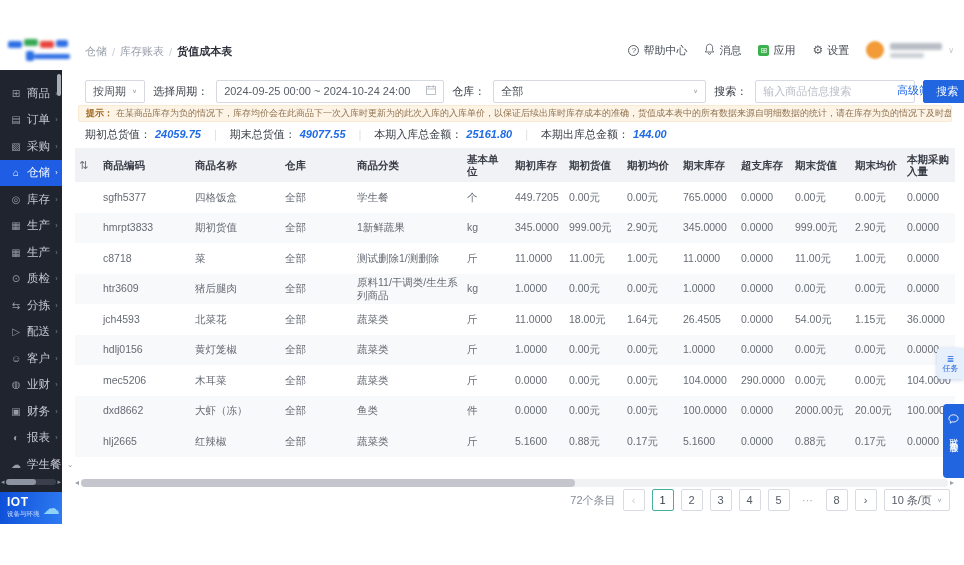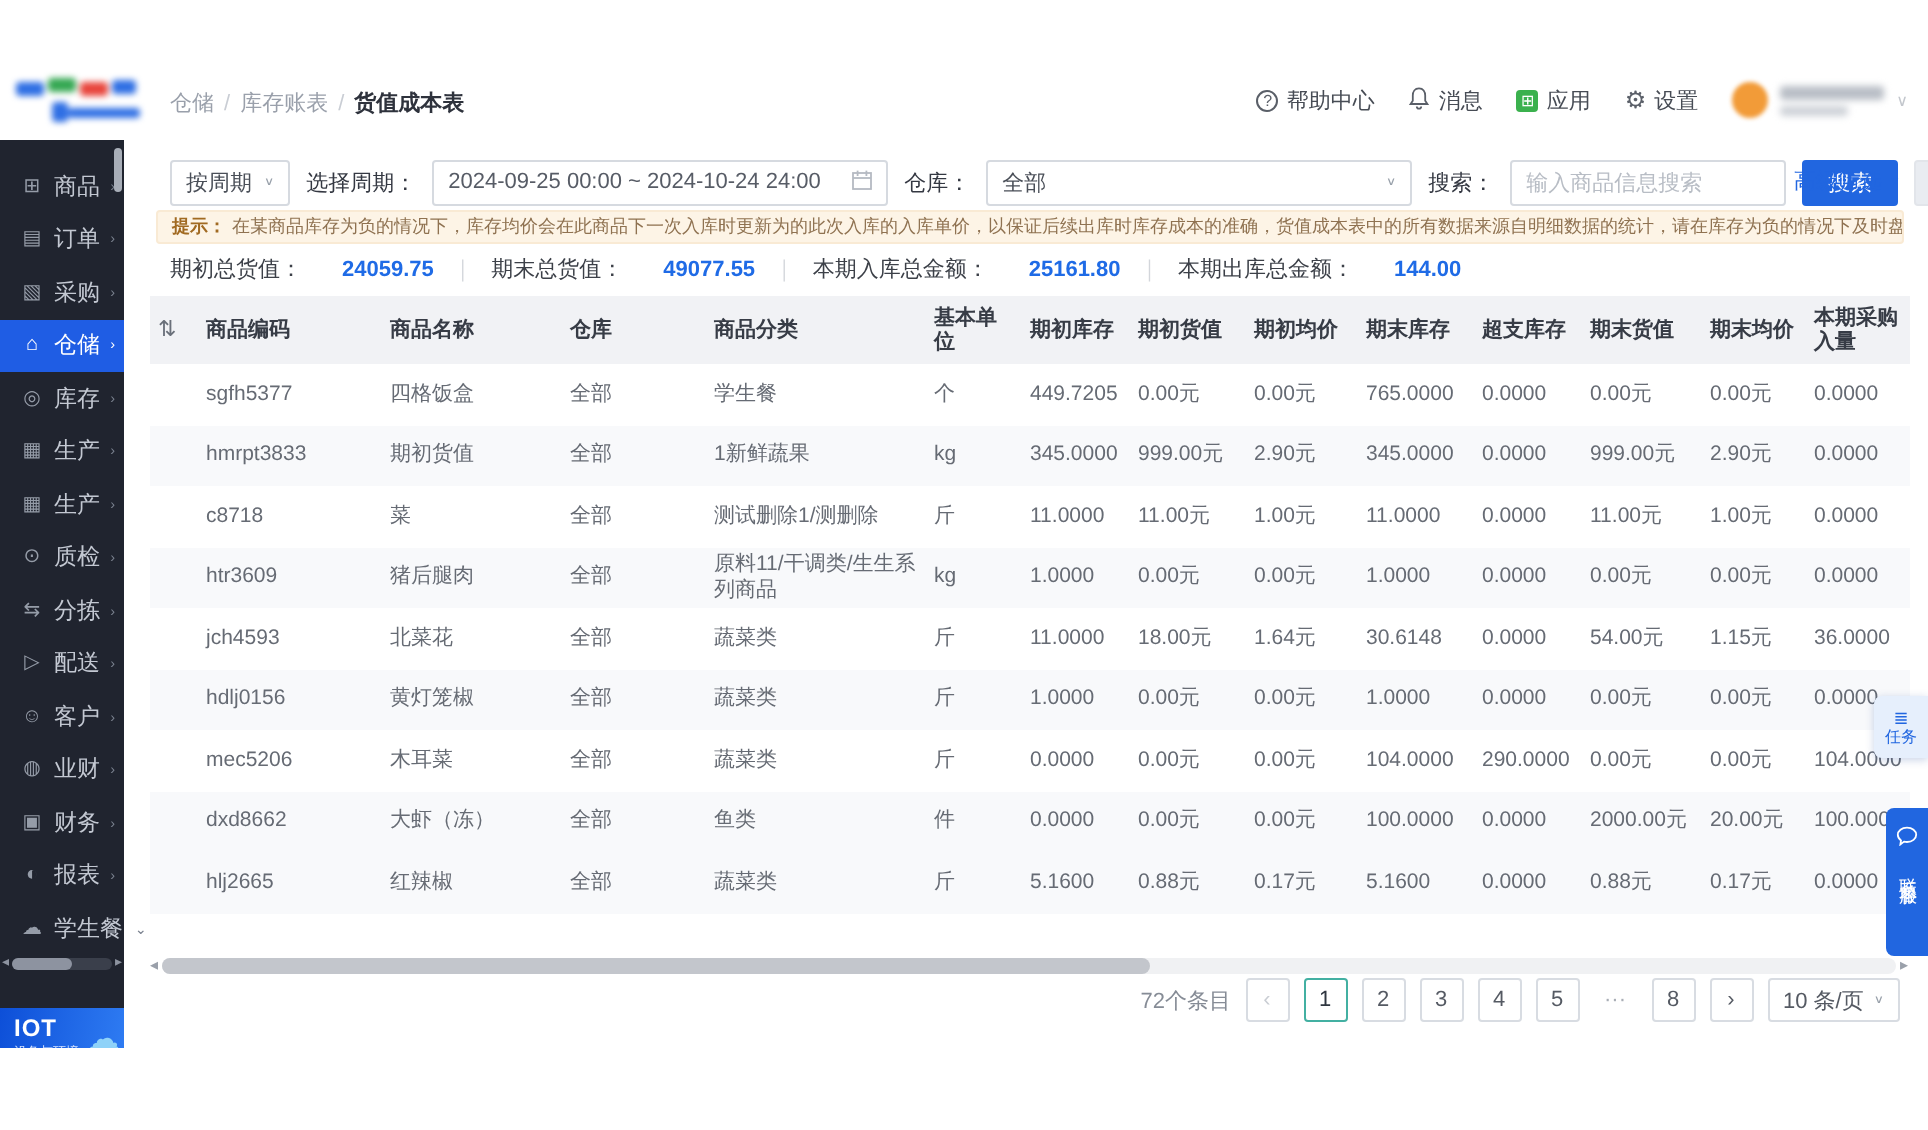--- a/index.html
+++ b/index.html
@@ -38,42 +38,42 @@
   .side-item { height:26.5px; display:flex; align-items:center; padding:0 4px 0 10px; gap:5px; color:#c3c8d2; font-size:11.5px; cursor:pointer; white-space:nowrap; }
   .side-item .mi { width:12px; font-size:10px; color:#959ca8; text-align:center; flex:none; }
   .side-item .chev { margin-left:auto; font-size:8px; color:#79808e; transform:scale(.9); }
   .side-item.active { background:#1f5de4; color:#fff; }
   .side-item.active .mi, .side-item.active .chev { color:#fff; }
   .side-vthumb { position:absolute; right:1px; top:4px; width:4px; height:22px; background:#a8aeb8; border-radius:2px; }
   .side-hscroll { position:absolute; left:1px; right:1px; bottom:38px; height:8px; display:flex; align-items:center; gap:1px; }
   .side-hscroll .ar { color:#8d93a0; font-size:7px; line-height:8px; flex:none; }
   .side-hscroll .track { flex:1; height:6px; background:#3a3f4b; border-radius:3px; position:relative; }
   .side-hscroll .thumb { position:absolute; left:0; top:0; width:60%; height:6px; background:#8d93a0; border-radius:3px; }
-  .iot { position:absolute; left:0; bottom:0; width:62px; height:20px; background:linear-gradient(100deg,#0d4fd8,#2e7bf2); color:#fff; padding:4px 0 0 7px; overflow:hidden; }
+  .iot { position:absolute; left:0; bottom:0; width:62px; height:32px; background:linear-gradient(100deg,#0d4fd8,#2e7bf2); color:#fff; padding:4px 0 0 7px; overflow:hidden; }
   .iot-title { font-size:12px; font-weight:bold; letter-spacing:.5px; line-height:12px; }
   .iot-sub { font-size:6.5px; color:#cfe0ff; margin-top:2px; }
   .iot-cloud { position:absolute; right:2px; top:6px; font-size:17px; color:#8fd2f8; }
 
   
   .filters { position:absolute; left:85px; top:79px; height:24px; display:flex; align-items:center; gap:8px; font-size:11px; color:#343842; white-space:nowrap; }
   .ctrl { height:23px; border:1px solid #d6dae0; border-radius:2px; background:#fff; display:flex; align-items:center; padding:0 7px; gap:6px; color:#4a4f58; }
   .caret { font-size:7px; color:#98a0aa; transform:scaleY(.8); }
   .date-ctrl { width:228px; justify-content:space-between; color:#575c66; }
   .wh-ctrl { width:213px; justify-content:space-between; }
-  .search-input { width:138px; color:#b8bdc5; }
+  .search-input { width:160px; color:#b8bdc5; }
   .btn { height:23px; border-radius:2px; padding:0 12px; font-size:11px; display:flex; align-items:center; cursor:pointer; }
   .btn-primary { background:#2166e0; color:#fff; border:1px solid #2166e0; }
   .btn-plain { background:#e9ecf1; color:#3c414b; border:1px solid #e2e5ea; }
   .advanced { position:absolute; right:14px; top:83px; color:#2166e0; font-size:11px; display:flex; gap:4px; align-items:center; cursor:pointer; }
 
   
   .notice { position:absolute; left:78px; top:105px; width:874px; height:17px; background:#fdf4e6; border:1px solid #f9ead4; border-radius:2px; font-size:9px; line-height:15px; color:#8f7251; padding:0 7px; white-space:nowrap; overflow:hidden; }
   .notice b { color:#a16a22; margin-right:3px; }
   .summary { position:absolute; left:85px; top:127px; font-size:11px; color:#3c4048; display:flex; align-items:center; gap:9px; }
-  .summary .val { color:#1f6be6; font-weight:bold; margin-left:20px; }
+  .summary .val { color:#1f6be6; font-weight:bold; margin-left:4px;font-style:italic; }
   .summary .bar { color:#d3d6db; }
 
   
   table.grid { position:absolute; left:75px; top:148px; width:880px; border-collapse:collapse; table-layout:fixed; }
   .grid th { background:#f1f2f5; font-size:10.5px; font-weight:bold; color:#373c46; text-align:left; padding:5px 4px; line-height:1.15; vertical-align:middle; }
   .grid td { font-size:10.5px; color:#666b74; padding:2px 4px; height:30.5px; line-height:1.25; vertical-align:middle; background:#fff; overflow:hidden; }
   .grid tr.alt td { background:#f8f9fb; }
   .grid .th-icon { color:#6a707a; font-size:11px; font-weight:normal; }
 
   
@@ -388,21 +388,21 @@
         <tr>
           <td></td>
           <td>jch4593</td>
           <td>北菜花</td>
           <td>全部</td>
           <td>蔬菜类</td>
           <td>斤</td>
           <td>11.0000</td>
           <td>18.00元</td>
           <td>1.64元</td>
-          <td>30.6148</td>
+          <td>26.4505</td>
           <td>0.0000</td>
           <td>54.00元</td>
           <td>1.15元</td>
           <td>36.0000</td>
         </tr>
         <tr class="alt">
           <td></td>
           <td>hdlj0156</td>
           <td>黄灯笼椒</td>
           <td>全部</td>

